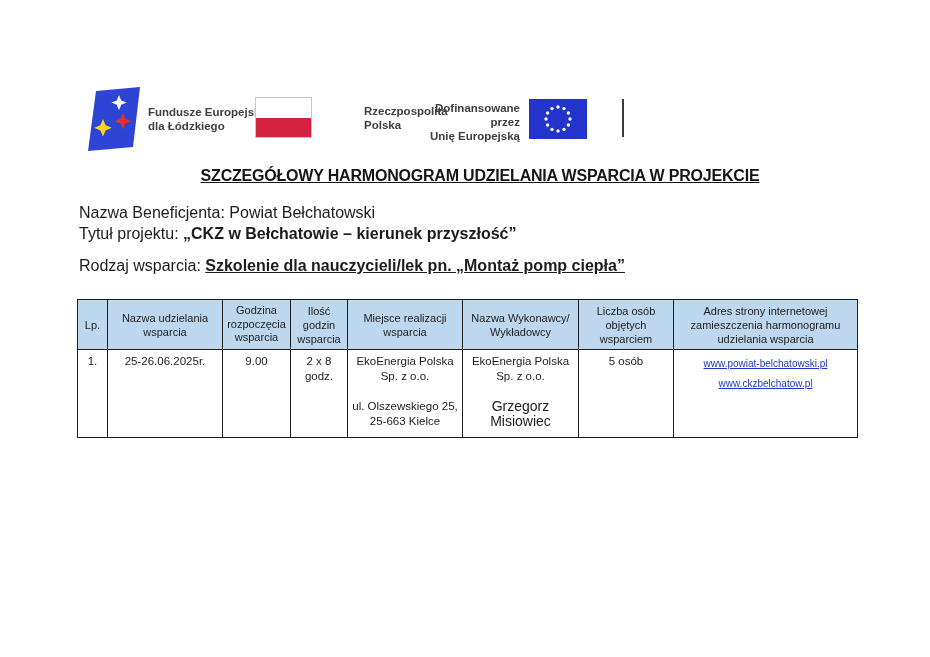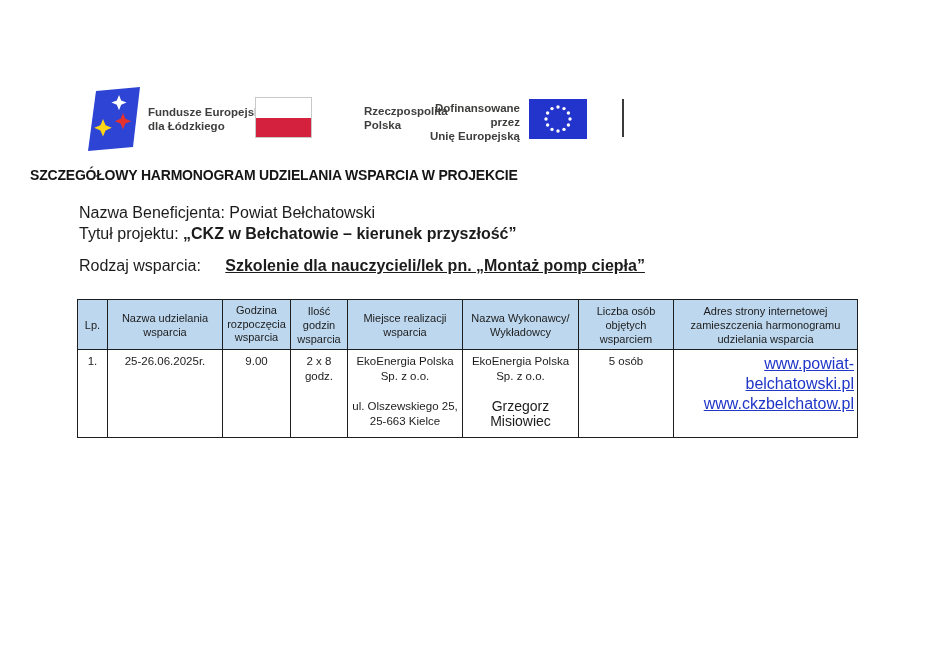--- a/index.html
+++ b/index.html
@@ -27,30 +27,31 @@
   .logo-eu { position:absolute; left:408px; top:99px; display:flex; align-items:flex-start; }
   .logo-eu .txt { text-align:right; width:112px; margin-right:9px; margin-top:2px; }
 
   .hdr-divider { position:absolute; left:622px; top:99px; width:2px; height:38px; background:#3a3a3a; }
 
   .logo-lodzkie { position:absolute; left:648px; top:92px; }
 
   
   .doc-title {
     position:absolute; left:30px; top:167px; width:900px;
-    text-align:left; font-size:14px; font-weight:bold; color:#151515;
+    text-align:center; font-size:16px; font-weight:bold; color:#151515;
     letter-spacing:-0.2px;
+    text-decoration:underline;
   }
 
   
   .info { position:absolute; left:79px; top:202px; font-size:16px; line-height:21px; color:#1c1c1c; }
   .info p { white-space:nowrap; }
   .gap-line { margin-top:11px !important; }
   .b { font-weight:bold; }
-  .bu { font-weight:bold; text-decoration:underline;margin-left:20px; }
+  .bu { font-weight:bold; text-decoration:underline; }
 
   
   table.schedule {
     position:absolute; left:77px; top:299px; width:780px;
     border-collapse:collapse; table-layout:fixed;
   }
   table.schedule th, table.schedule td {
     border:1px solid #1e1e1e; font-weight:normal; overflow:hidden;
   }
   table.schedule th {
@@ -62,21 +63,21 @@
     font-size:11.5px; line-height:15px; vertical-align:top;
     height:88px; padding:4px 3px; text-align:center; background:#fff;
   }
   td.cell-place, td.cell-contractor { padding:4px 6px; }
   .blank-gap { height:15px; }
   .lecturer { font-size:14px; }
   td.cell-people { padding-top:22px; }
   td.cell-links { text-align:left; padding:13px 6px 0 8px; }
   td.cell-links a {
     display:block; color:#1f36c7; text-decoration:underline;
-    font-size:16px; line-height:20px; cursor:pointer;text-align:right;
+    font-size:10px; line-height:20px; cursor:pointer;
   }
   .line { display:block; }
 
   
   svg text { font-family:"Liberation Sans","DejaVu Sans",sans-serif; }
 </style>
 </head>
 <body>
 
 <div class="page">

